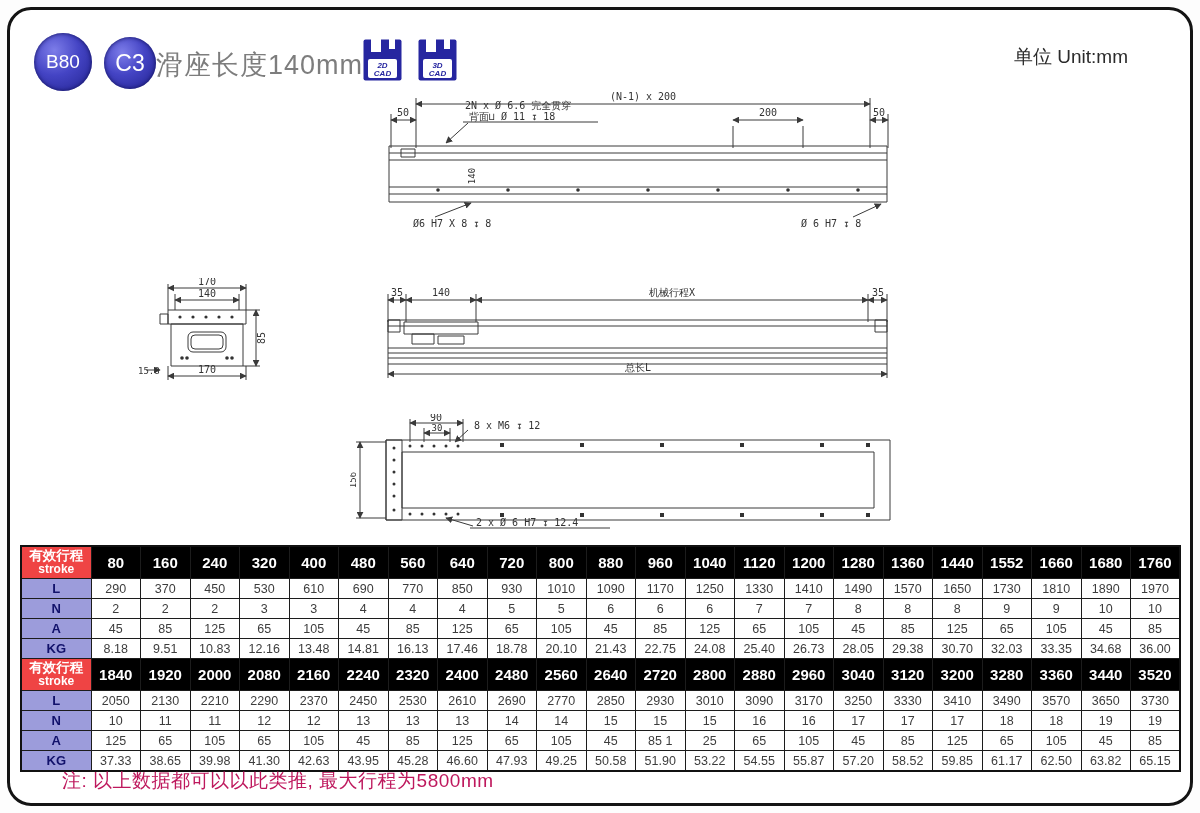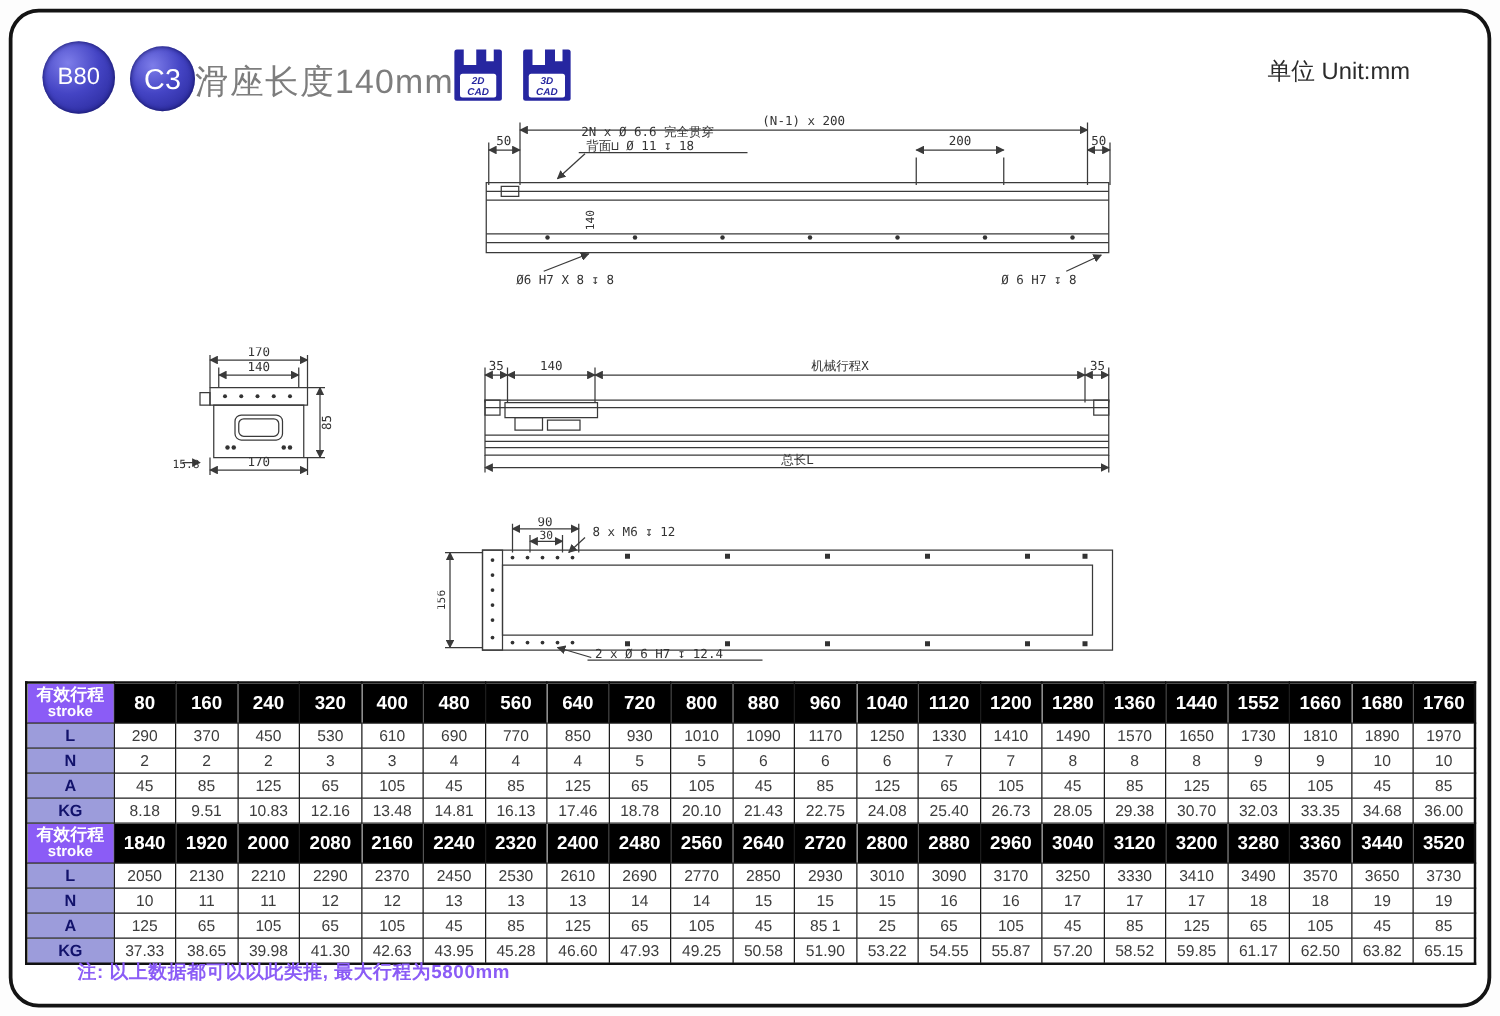--- a/index.html
+++ b/index.html
@@ -23,27 +23,27 @@
   .drw{position:absolute;}
   .drw text{font-family:"DejaVu Sans Mono",monospace;fill:#333;font-size:10px;}
   .drw line,.drw rect,.drw path,.drw polyline{vector-effect:non-scaling-stroke;}
 
   
   .spec{position:absolute;left:20px;top:545px;width:1161px;border-collapse:collapse;table-layout:fixed;
         border:2px solid #111;}
   .spec col.lblcol{width:70px;}
   .spec th,.spec td{border:1px solid #1c1c1c;text-align:center;padding:0;overflow:hidden;white-space:nowrap;}
   .spec .hdr-row th{background:#000000;color:#fff;height:31px;font-size:15px;font-weight:bold;}
-  .spec th.hdr-label{background:#8b5cf6;color:#fff;line-height:1.05;}
+  .spec th.hdr-label{background:#ef4444;color:#fff;line-height:1.05;}
   .spec th.hdr-label .cn{font-size:13.5px;font-weight:bold;}
   .spec th.hdr-label .en{font-size:12px;font-weight:bold;}
   .spec td.lbl{background:#9c9cdb;color:#12126b;font-weight:bold;font-size:13px;height:19px;}
   .spec td.val{background:#fff;color:#3d3d3d;font-size:12.5px;height:19px;}
 
-  .note{position:absolute;left:62px;top:768px;font-size:15px;color:#8b5cf6;font-weight:bold;letter-spacing:.5px;}
+  .note{position:absolute;left:62px;top:768px;font-size:19px;color:#be185d;font-weight:normal;letter-spacing:.5px;}
 </style>
 </head>
 <body>
 
 <div class="canvas">
   <div class="page-border"></div>
 
   <div class="badge b1">
       <span>B80</span>
     </div>

